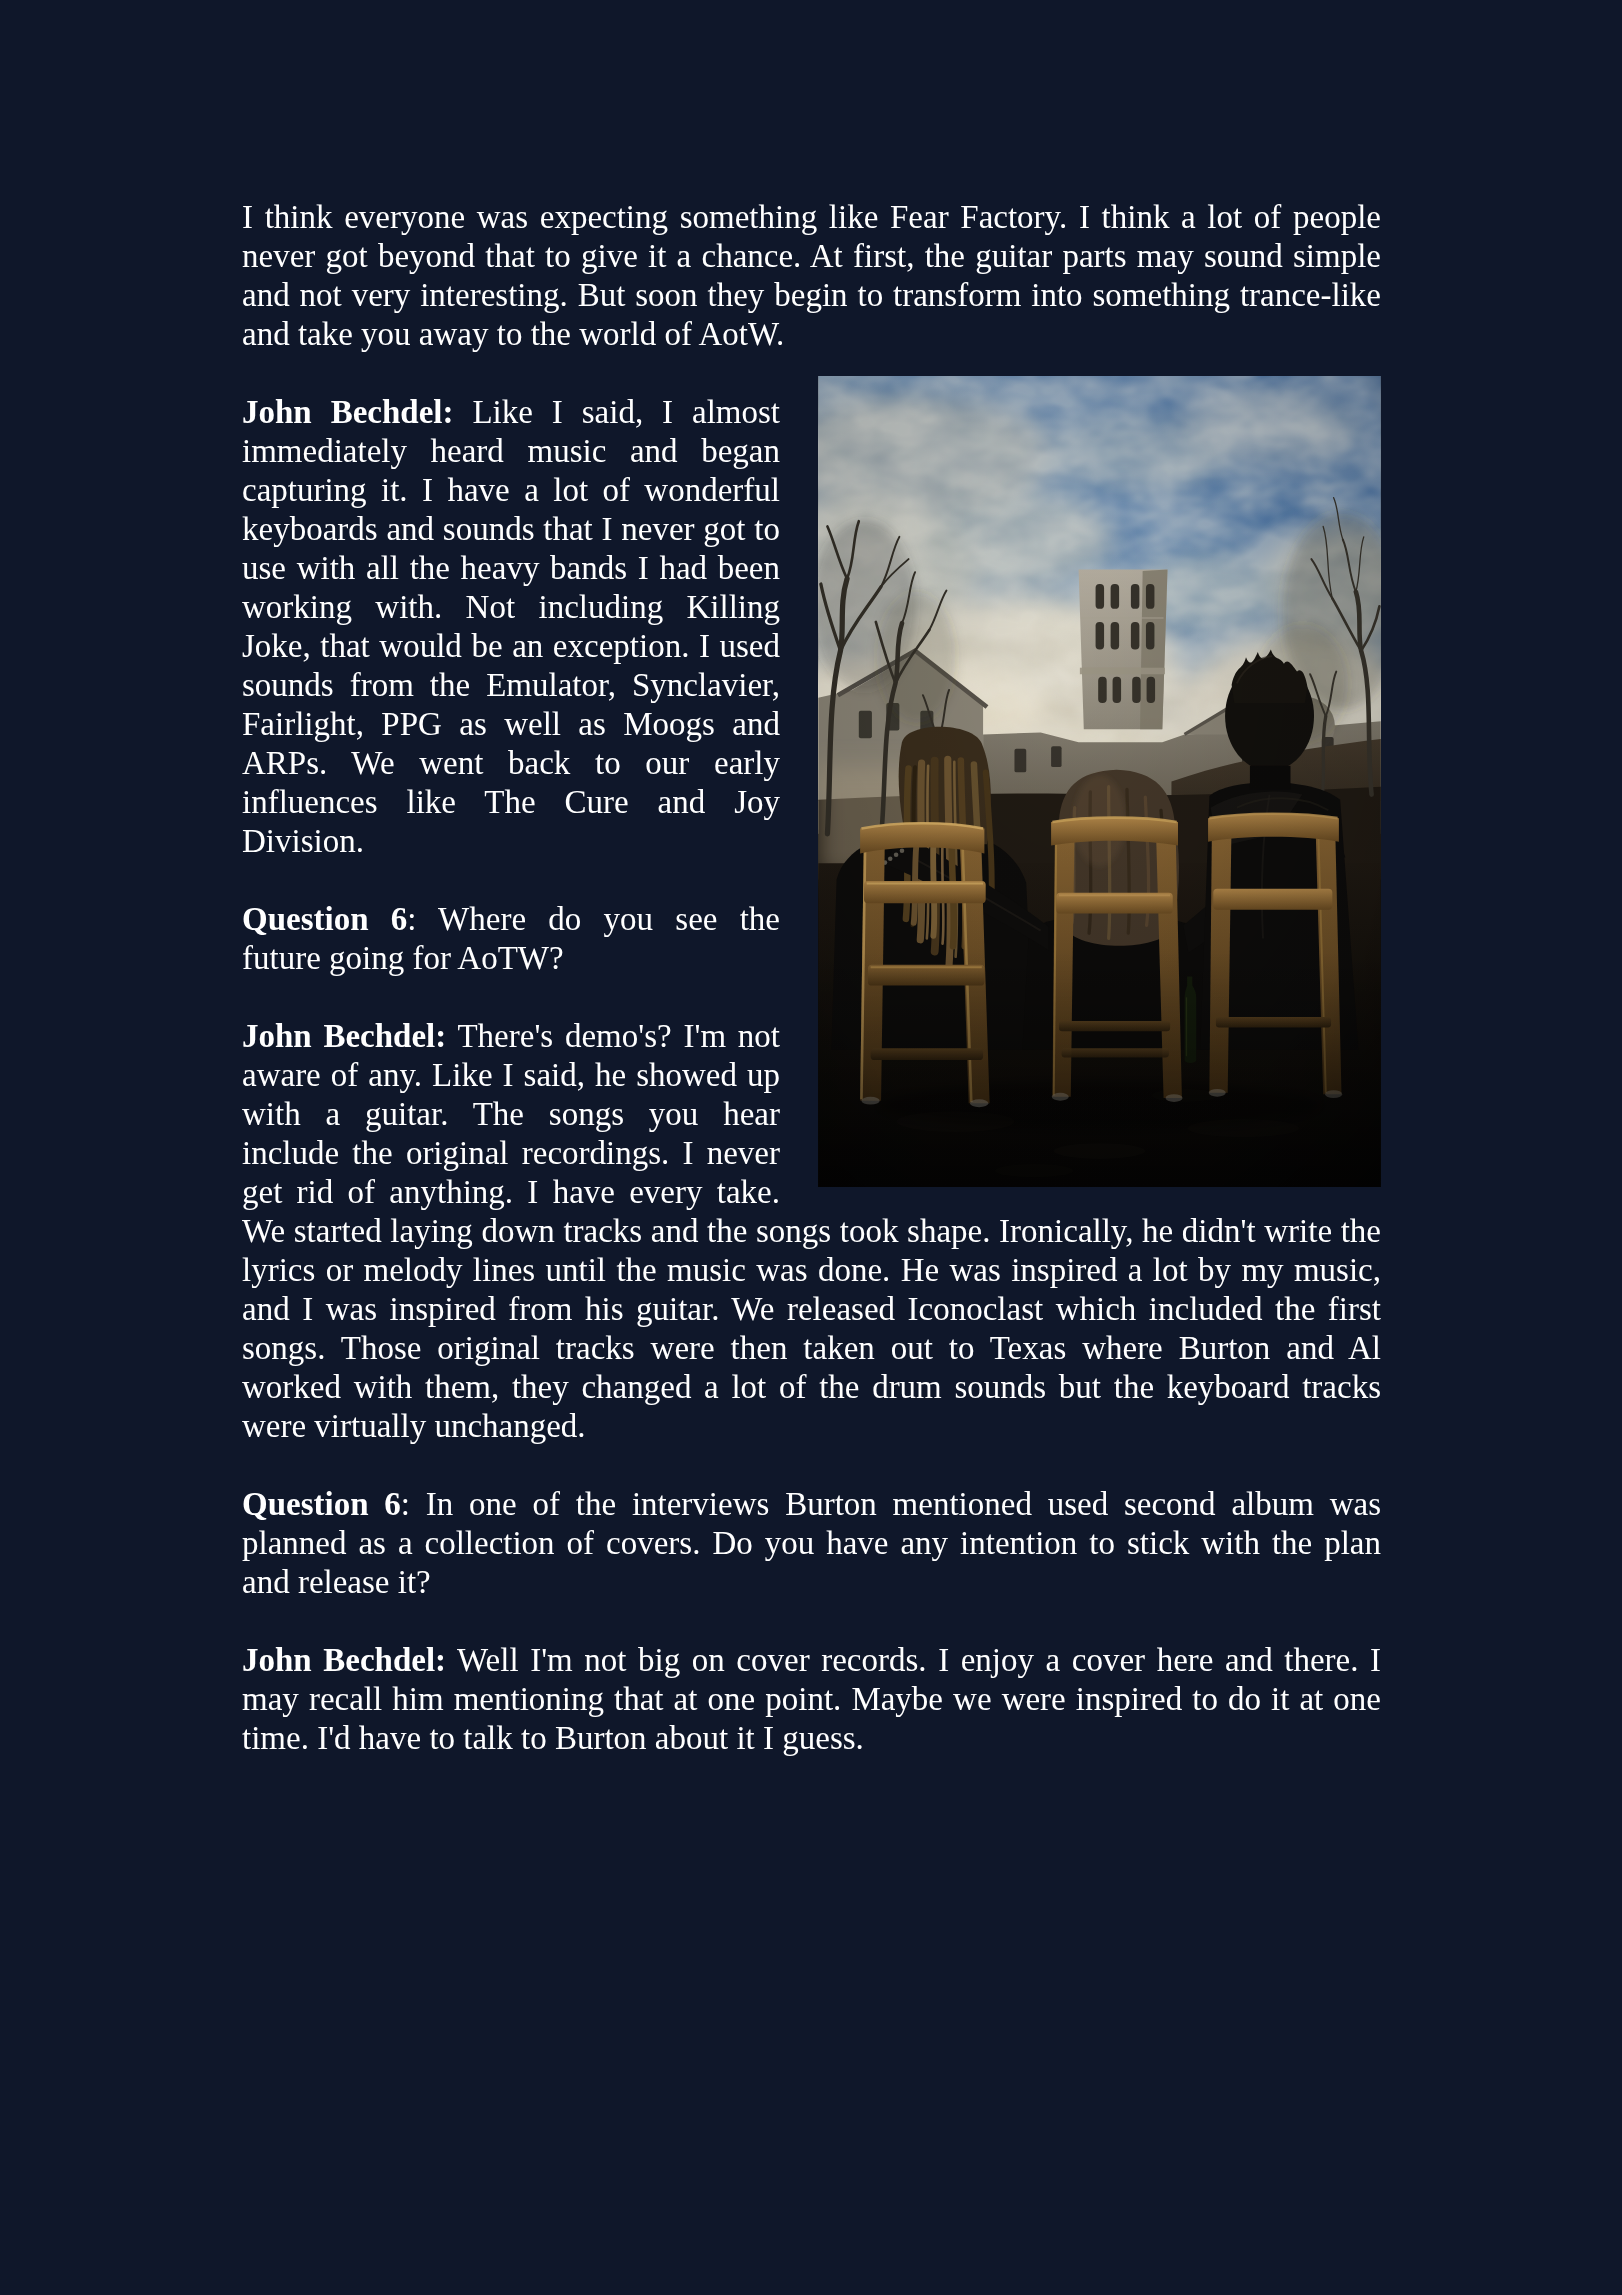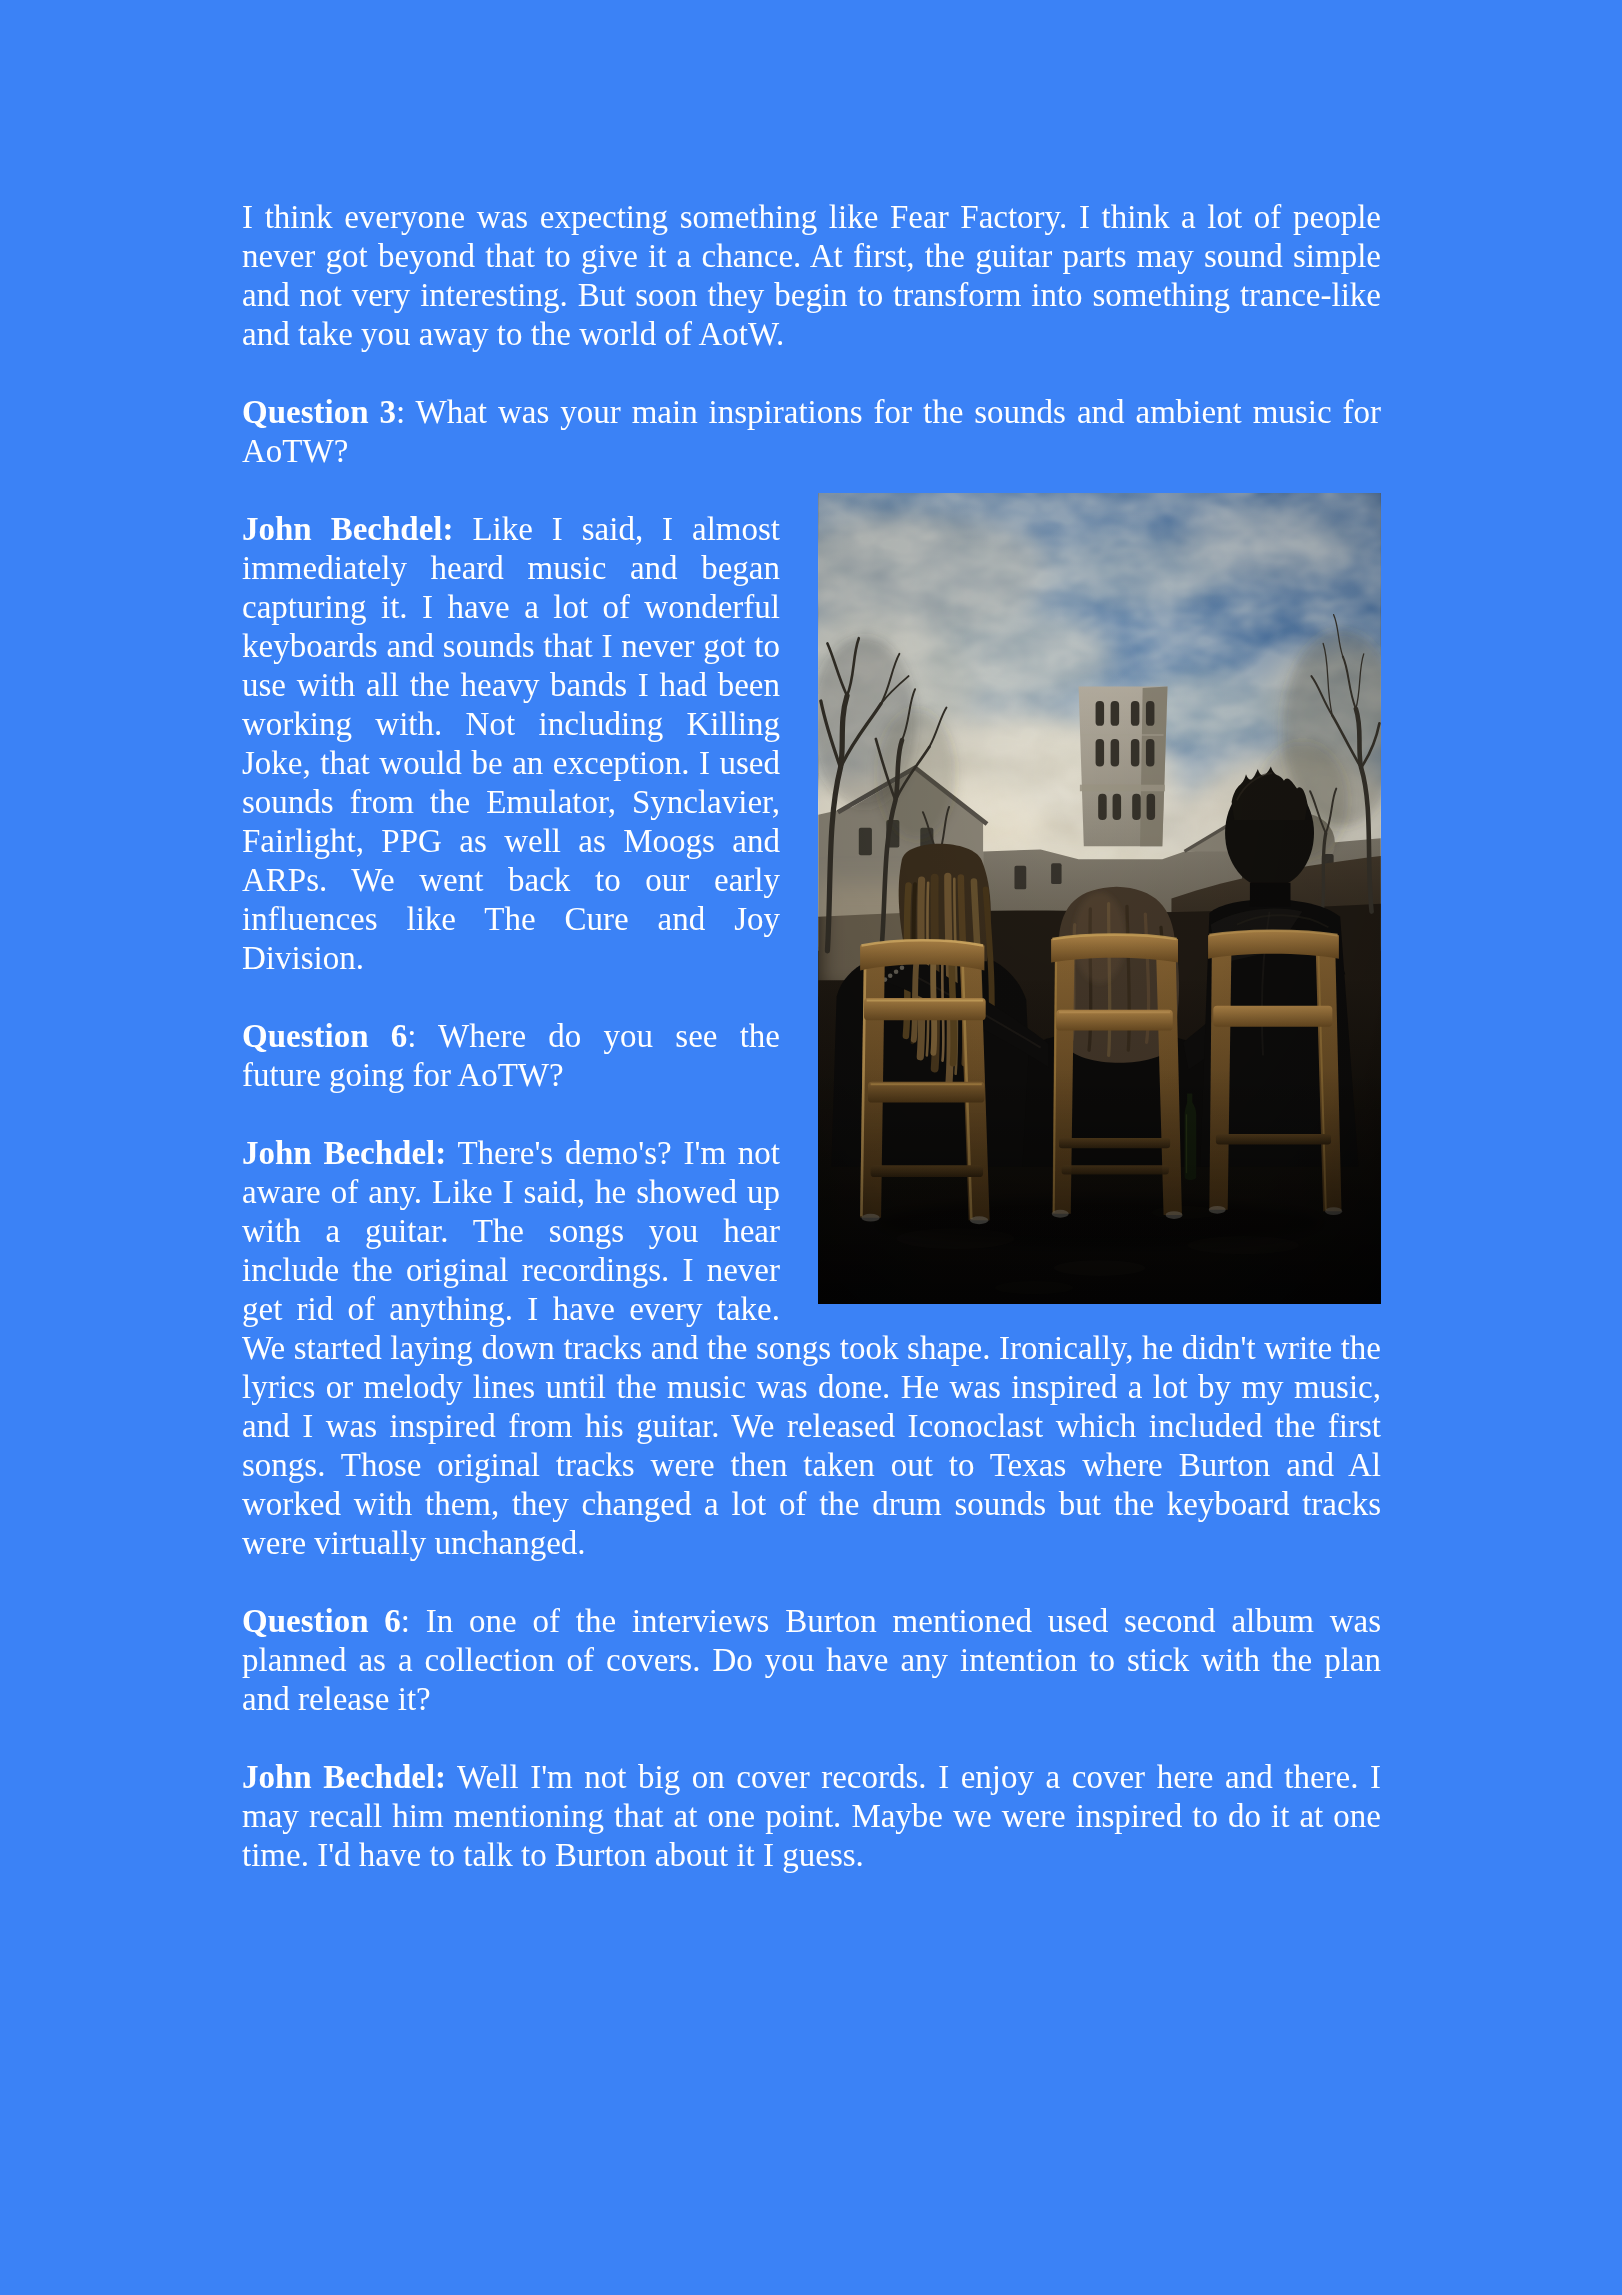--- a/index.html
+++ b/index.html
@@ -3,21 +3,21 @@
 <meta charset="utf-8">
 <style>
   html, body { margin: 0; padding: 0; }
   body {
     width: 1623px; height: 2295px;
     background: #000000;
     position: relative;
     overflow: hidden;
     font-family: "Liberation Serif", "DejaVu Serif", serif;
   }
-  .page { position: absolute; inset: 0; background: #3b82f6; }
+  .page { position: absolute; inset: 0; background: #0f172a; }
   .content {
     position: absolute;
     left: 242px; top: 198px; width: 1139px;
     color: #ffffff;
     font-size: 33px; line-height: 39px;
     text-align: justify;
   }
   .content p { margin: 0 0 39px 0; }
   .lead { font-weight: bold; }
   .photo-float {
@@ -29,21 +29,20 @@
   .photo-float svg { display: block; width: 100%; height: 100%; }
 </style>
 </head>
 <body>
 
 <div class="page">
   <div class="content">
 
     <p><span class="lead"></span><span></span><span>I think everyone was expecting something like Fear Factory. I think a lot of people never got beyond that to give it a chance. At first, the guitar parts may sound simple and not very interesting. But soon they begin to transform into something trance-like and take you away to the world of AotW.</span></p>
 
-    <p><span class="lead">Question 3</span><span>: </span><span>What was your main inspirations for the sounds and ambient music for AoTW?</span></p>
 
     <p>
       <span class="photo-float" role="img" aria-label="Three band members in dark jackets seated on tall wooden ladder-back chairs, seen from behind with arms around each other, looking up at a stone tower and bare trees under a blue cloudy sky">
         <svg viewBox="0 0 860 1240" xmlns="http://www.w3.org/2000/svg">
           <defs>
             <linearGradient id="skyG" x1="0.9" y1="0" x2="0.1" y2="1">
               <stop offset="0" stop-color="#2f5e99"></stop>
               <stop offset="0.35" stop-color="#4f7aab"></stop>
               <stop offset="0.65" stop-color="#93a5b2"></stop>
               <stop offset="1" stop-color="#ddd5c0"></stop>

